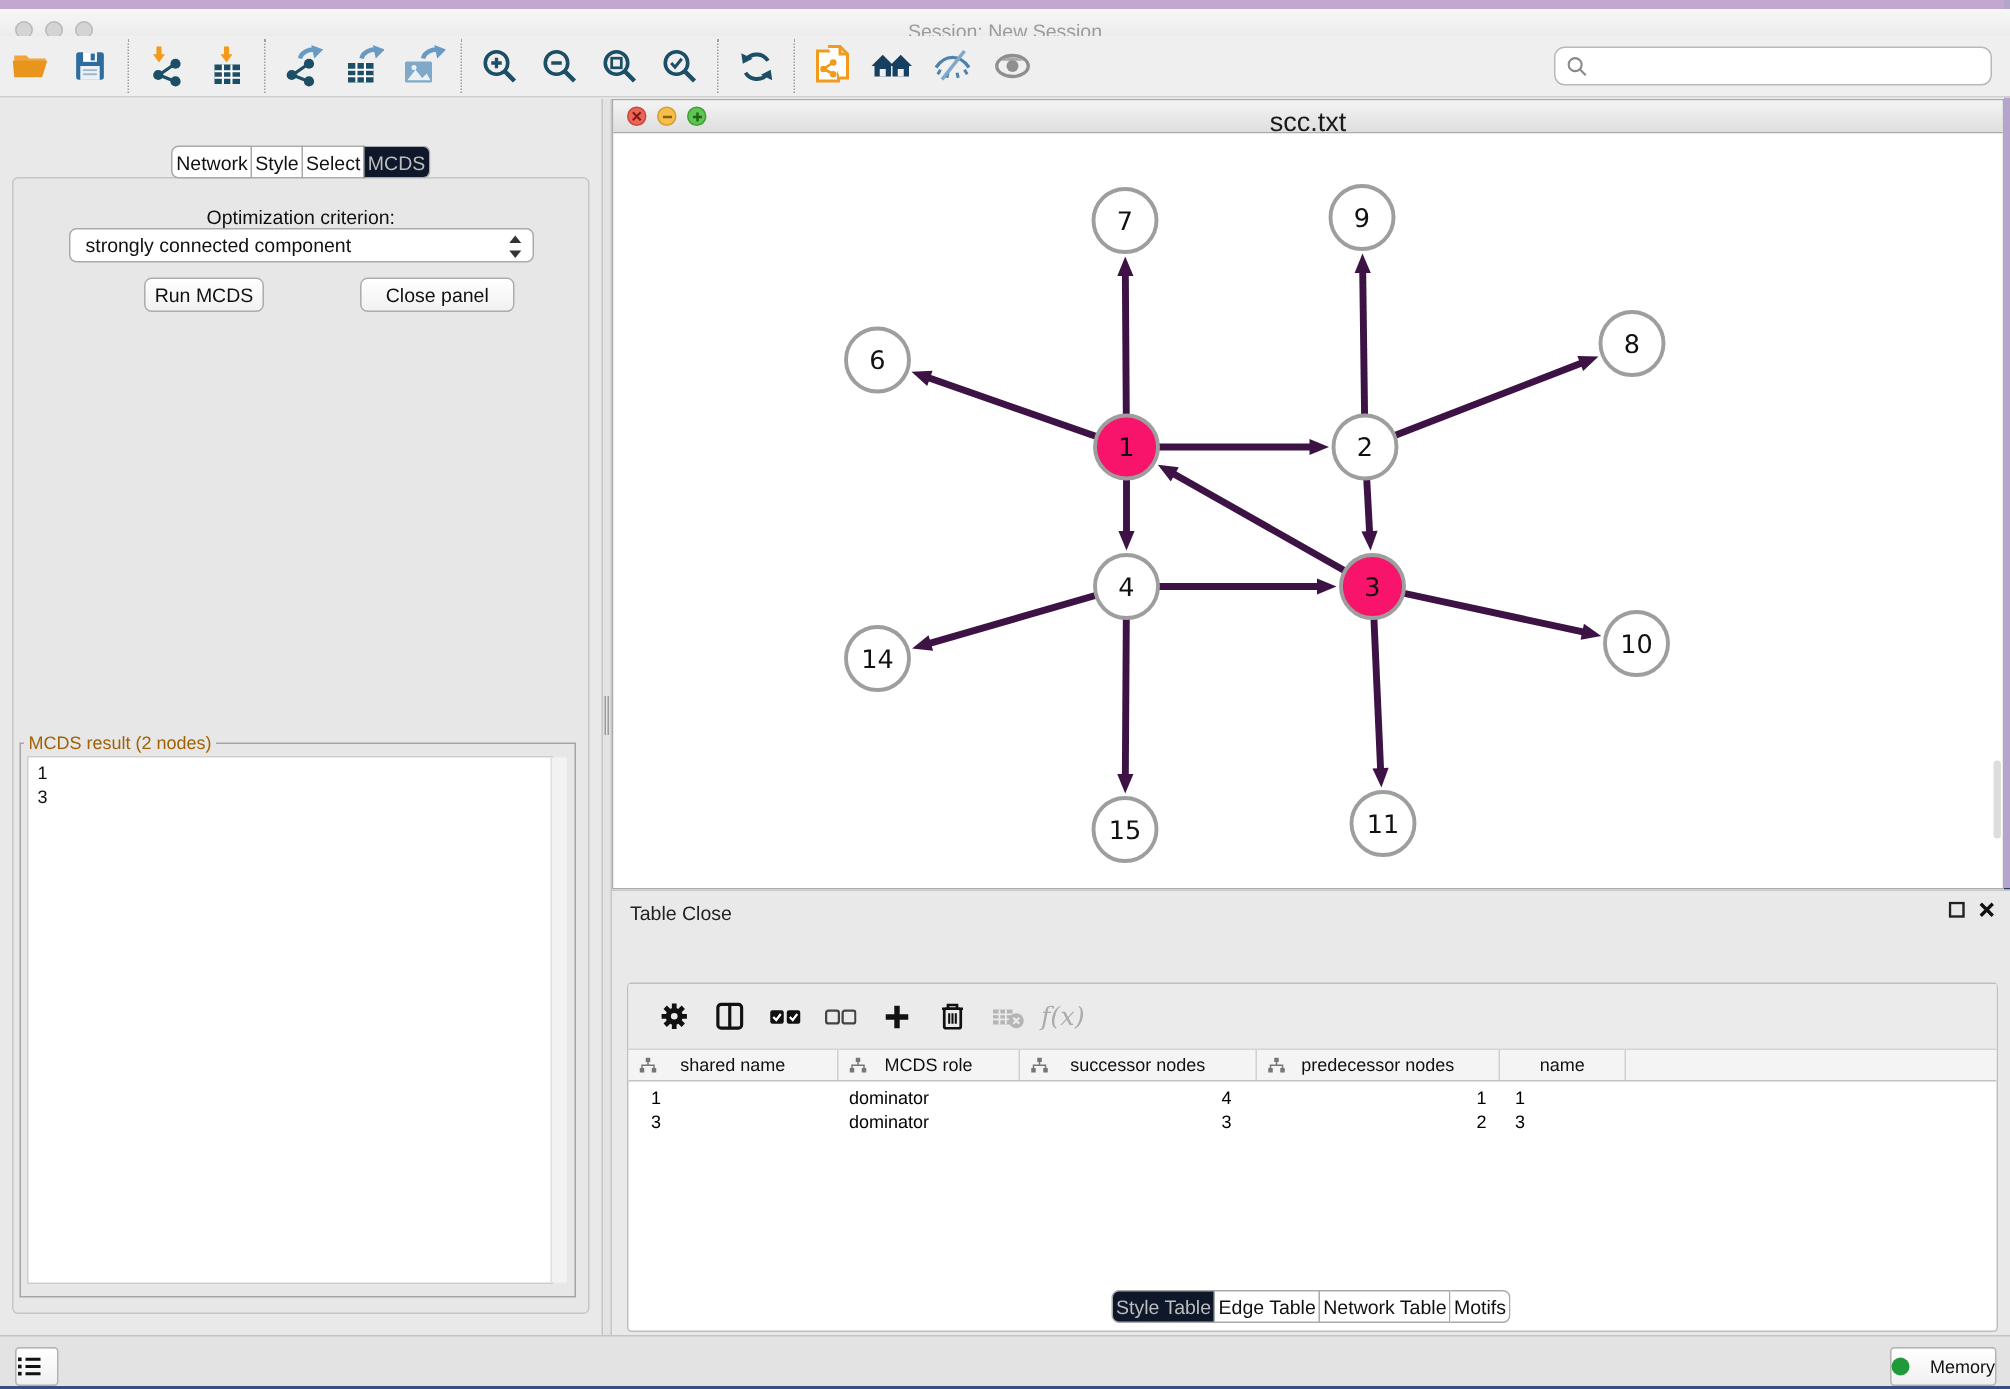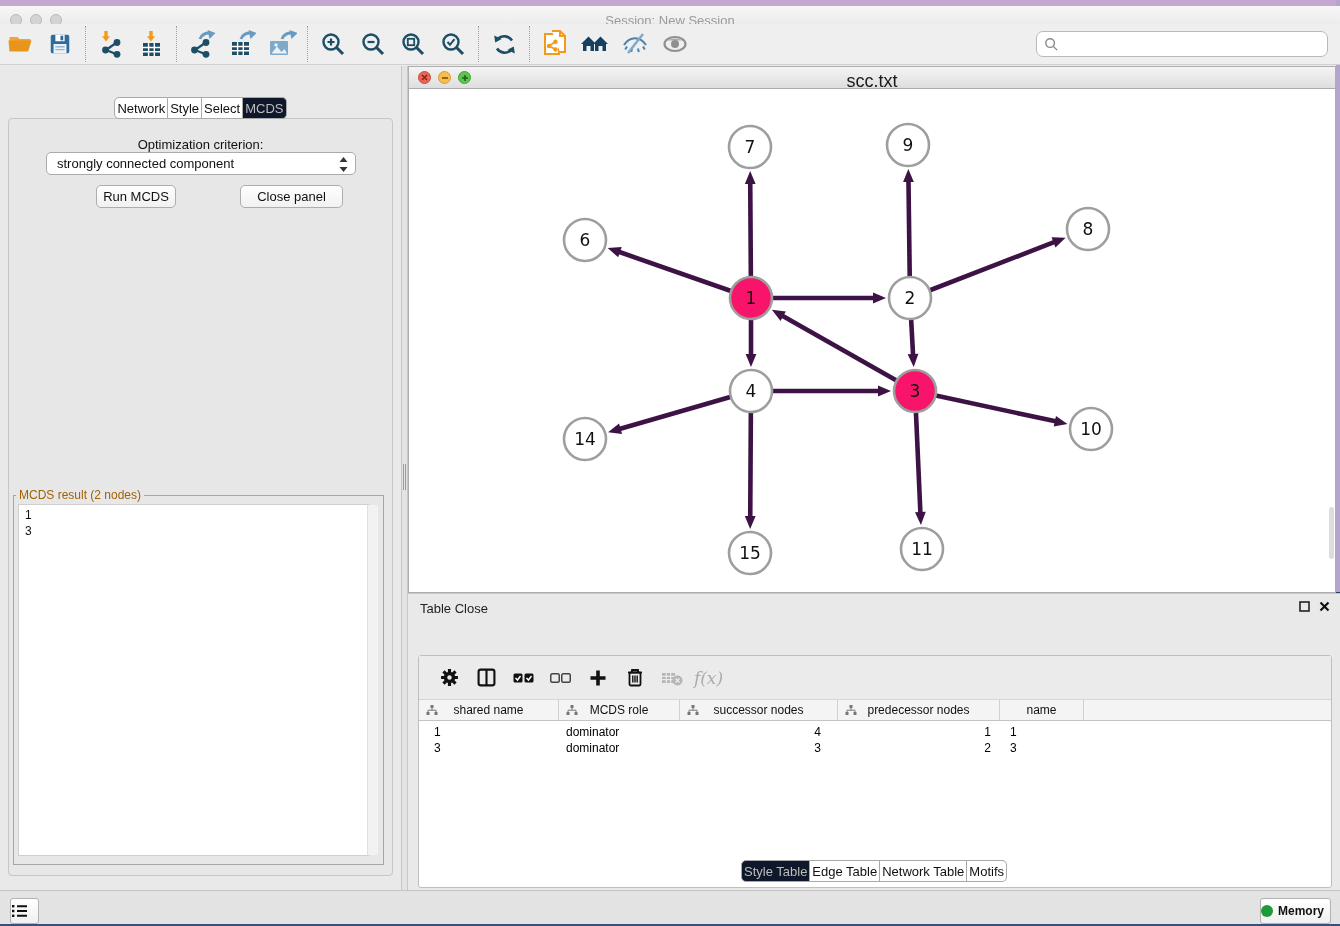--- a/index.html
+++ b/index.html
@@ -101,21 +101,21 @@
   .td:nth-child(4){ text-align:right; padding-right:9px; }
   .td:nth-child(5){ padding-left:10px; }
   .tbody .tr:first-child { margin-top:3px; }
   .tp-tabs { position:absolute; left:0; bottom:8px; width:100%; display:flex; justify-content:center; }
   .tp-head { position:absolute; left:0; top:0; width:100%; height:28px; }
   .tp-head .ttl { position:absolute; left:12px; top:7px; font-size:13px; color:#222; }
 
   
   .statusbar { position:absolute; left:0; top:890px; width:1340px; height:34px; background:#E3E3E3; border-top:1px solid #C4C4C4; }
   .sbtn { position:absolute; top:7px; height:26px; background:linear-gradient(#FFFFFF,#F0F0F0);
-          border:1px solid #B3B3B3; border-radius:3px; display:flex; align-items:center; justify-content:flex-start;font-weight:bold; }
+          border:1px solid #B3B3B3; border-radius:3px; display:flex; align-items:center; justify-content:space-between; }
   .sbtn.list { left:10px; width:29px; }
   .sbtn.memory { right:9px; width:71px; gap:5px; font-size:12px; }
   .memdot { width:12px; height:12px; border-radius:50%; background:#1F9939; }
 </style>
 </head>
 <body>
 
 <div class="edge-top"></div>
 <div class="edge-right-top"></div>
 <div class="edge-right-bottom"></div>

